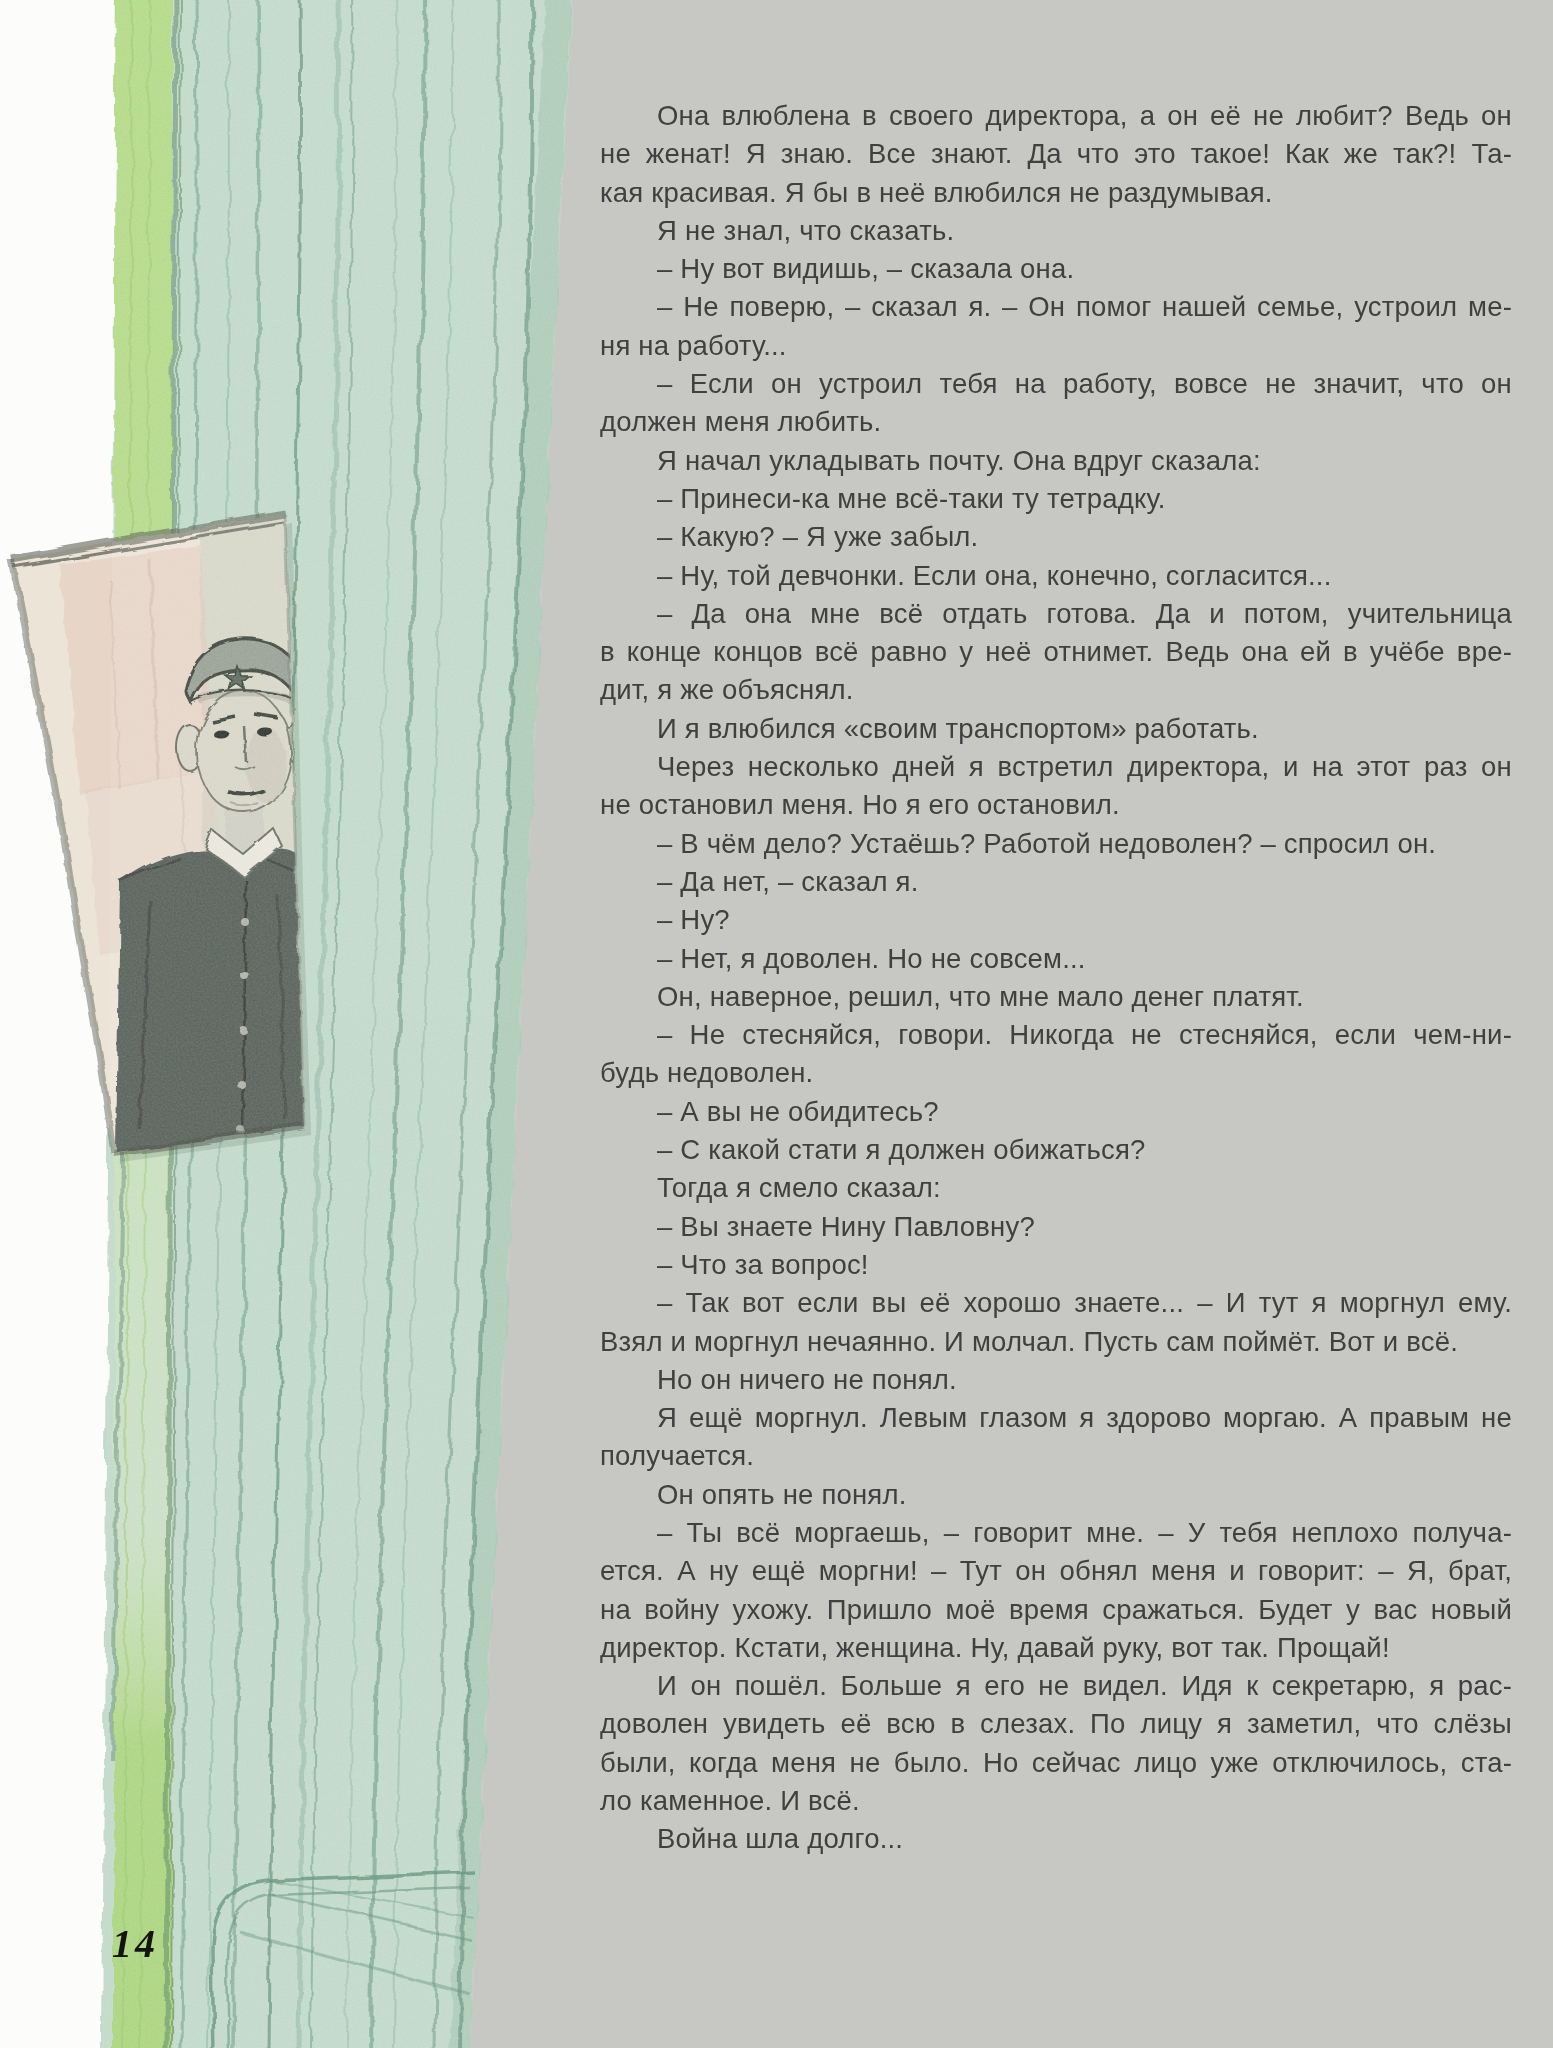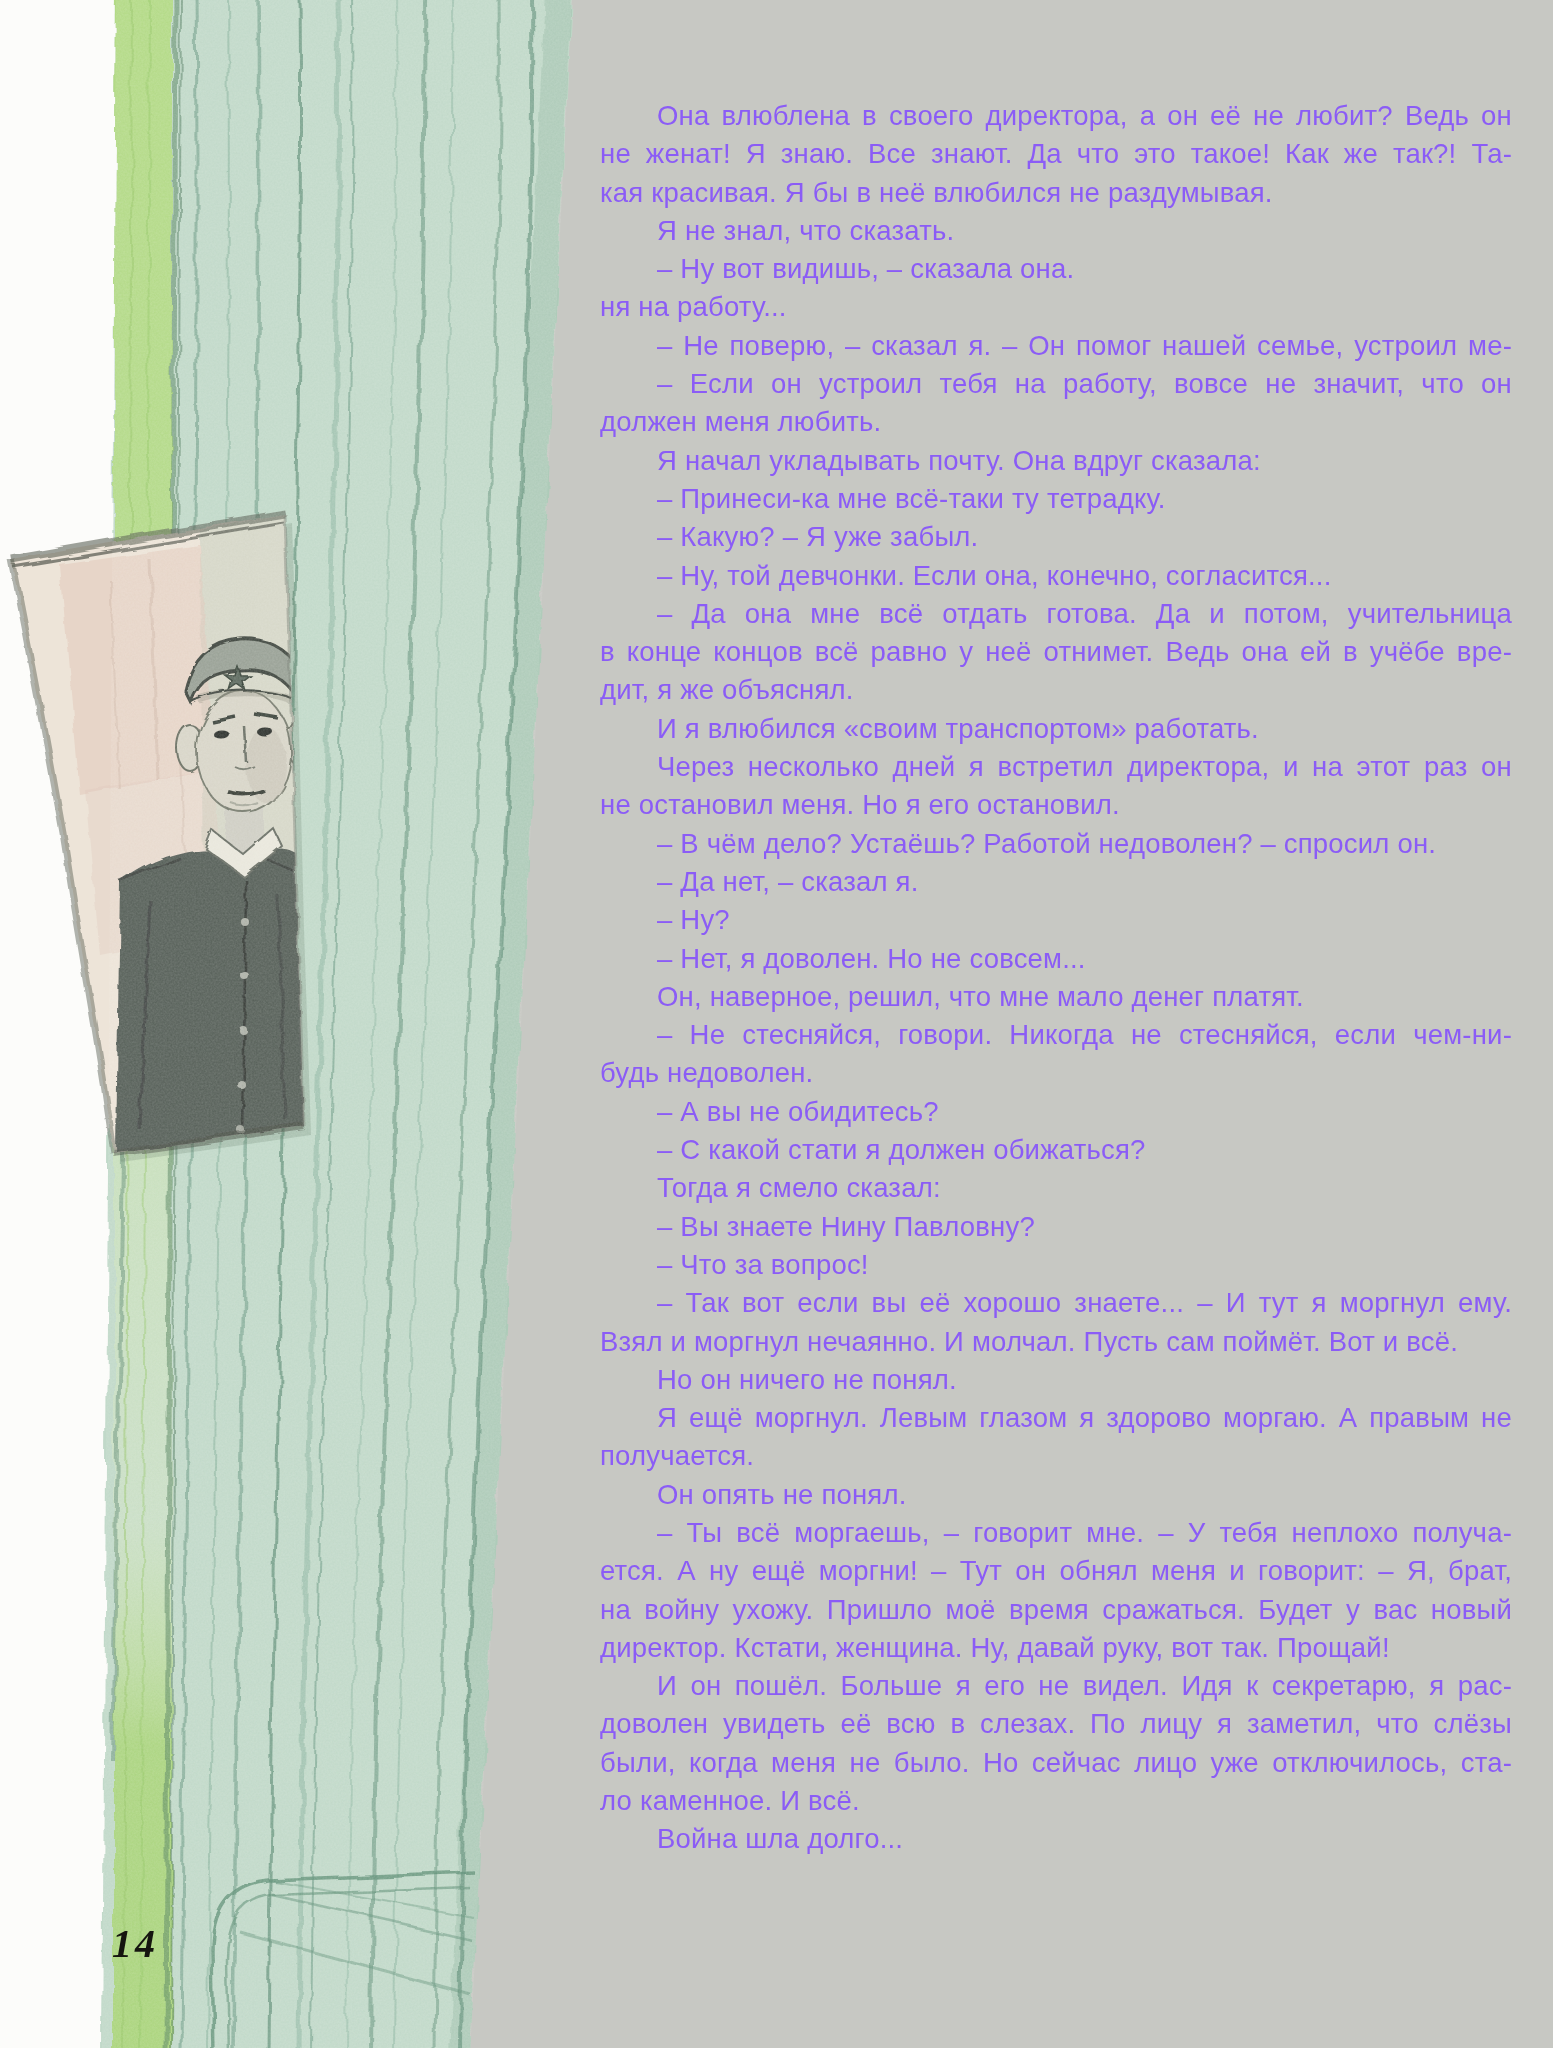--- a/index.html
+++ b/index.html
@@ -154,28 +154,28 @@
       <path d="M12,560 L150,536 L285,514" stroke="#50564b" stroke-width="9" opacity="0.55" fill="none"></path>
       <path d="M14,568 L284,523" stroke="#3a4037" stroke-width="3" opacity="0.6" fill="none"></path>
       <path d="M12,560 L27,637 L39,700 L51,766 L63,833 L74,903 L84,963 L95,1028 L104,1084 L114,1153" stroke="#555b50" stroke-width="7" opacity="0.45" fill="none"></path>
       <path d="M114,1153 L200,1141 L304,1126" stroke="#474d44" stroke-width="8" opacity="0.5" fill="none"></path>
       <path d="M285,514 L304,1126" stroke="#767c71" stroke-width="3" opacity="0.45" fill="none"></path>
     </g>
 
     <rect x="0" y="0" width="600" height="2048" clip-path="url(#doorClip)" filter="url(#grain)" opacity="0.5"></rect>
   </svg>
 
-  <div class="text-block" id="text-block" style="color: #8b5cf6;">
+  <div class="text-block" id="text-block" style="color: #404040;">
       <div class="line indent">Она влюблена в своего директора, а он её не любит? Ведь он</div>
       <div class="line">не женат! Я знаю. Все знают. Да что это такое! Как же так?! Та-</div>
       <div class="line end">кая красивая. Я бы в неё влюбился не раздумывая.</div>
       <div class="line indent end">Я не знал, что сказать.</div>
       <div class="line indent end">– Ну вот видишь, – сказала она.</div>
+      <div class="line indent">– Не поверю, – сказал я. – Он помог нашей семье, устроил ме-</div>
       <div class="line end">ня на работу...</div>
-      <div class="line indent">– Не поверю, – сказал я. – Он помог нашей семье, устроил ме-</div>
       <div class="line indent">– Если он устроил тебя на работу, вовсе не значит, что он</div>
       <div class="line end">должен меня любить.</div>
       <div class="line indent end">Я начал укладывать почту. Она вдруг сказала:</div>
       <div class="line indent end">– Принеси-ка мне всё-таки ту тетрадку.</div>
       <div class="line indent end">– Какую? – Я уже забыл.</div>
       <div class="line indent end">– Ну, той девчонки. Если она, конечно, согласится...</div>
       <div class="line indent">– Да она мне всё отдать готова. Да и потом, учительница</div>
       <div class="line">в конце концов всё равно у неё отнимет. Ведь она ей в учёбе вре-</div>
       <div class="line end">дит, я же объяснял.</div>
       <div class="line indent end">И я влюбился «своим транспортом» работать.</div>

